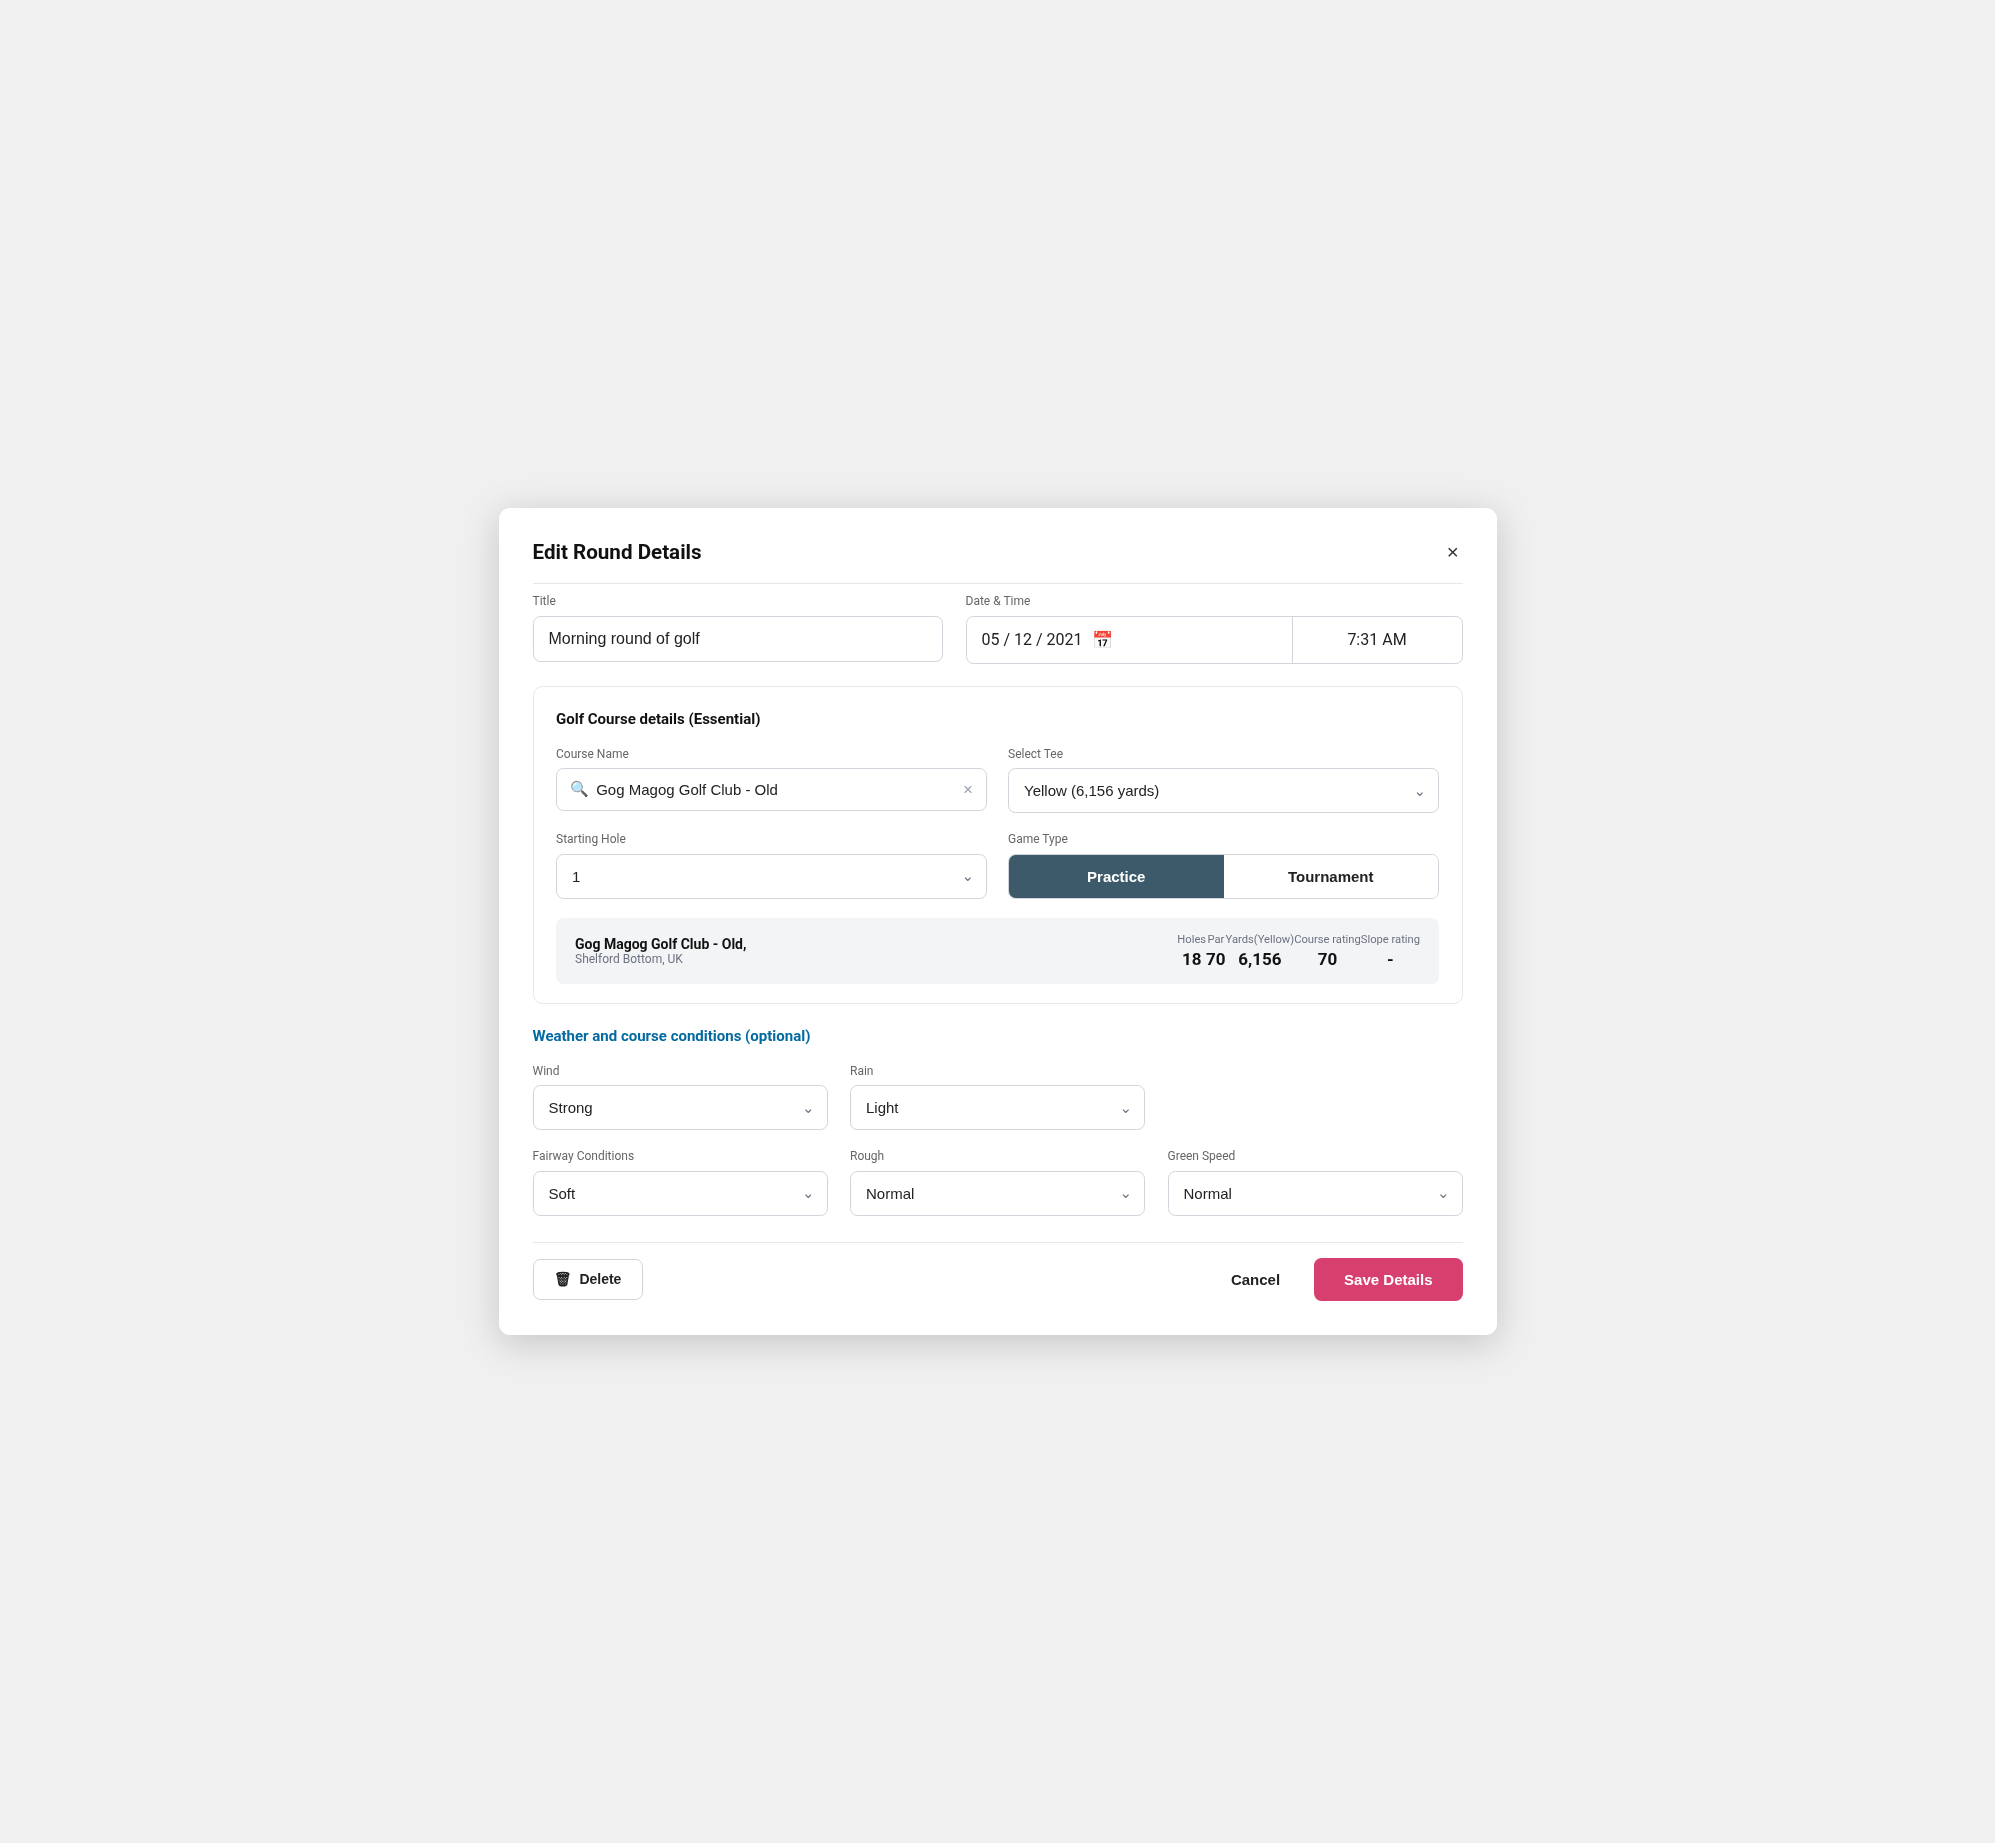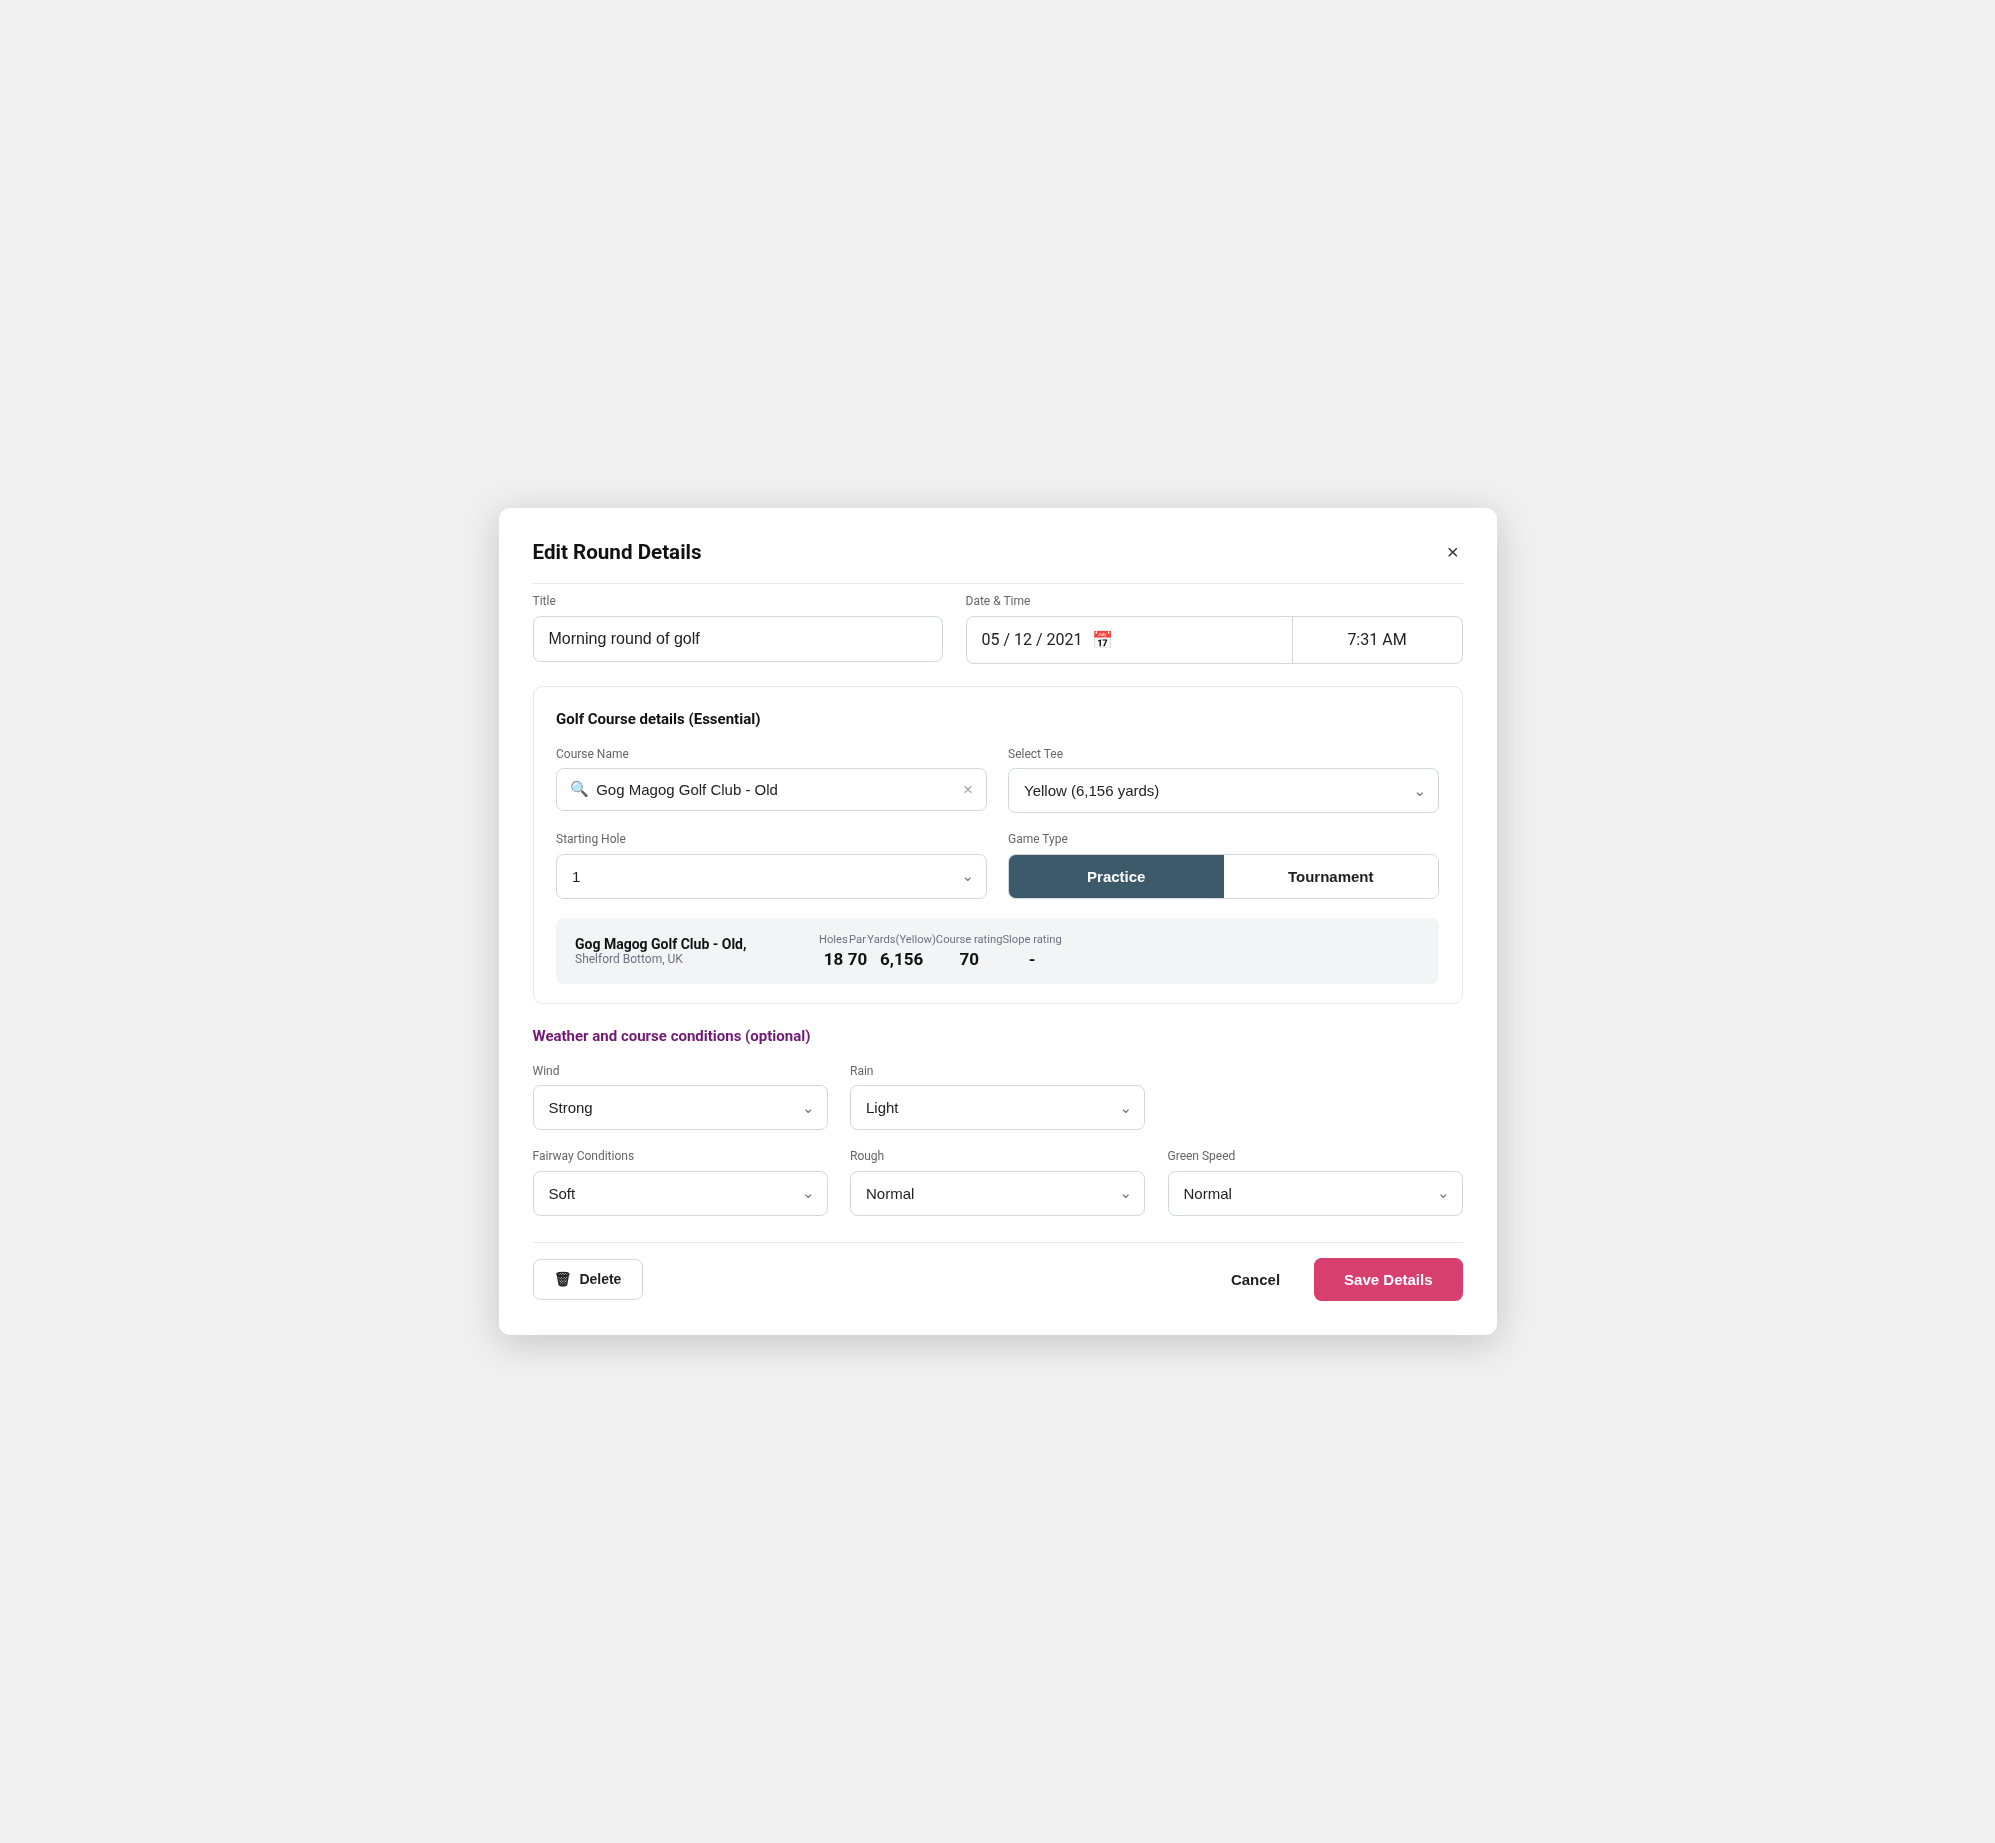--- a/index.html
+++ b/index.html
@@ -211,40 +211,40 @@
       color: #111;
     }
     .course-name-sub {
       font-size: 12px;
       color: #6b7280;
     }
     .course-stats {
       display: flex;
       gap: 0;
       flex: 1;
-      justify-content: flex-start;
+      justify-content: flex-end;
     }
     .stat-block {
       text-align: center;
     }
     .stat-label {
       font-size: 11.2px;
       color: #6b7280;
       display: block;
       margin-bottom: 3.7px;
     }
     .stat-value {
       font-size: 17px;
       font-weight: 700;
       color: #111;
     }
     .weather-section-title {
       font-size: 15px;
       font-weight: 700;
-      color: #701a75;
+      color: #0369a1;
       margin-bottom: 19px;
     }
     .weather-row {
       display: flex;
       gap: 22.5px;
       margin-bottom: 19px;
       align-items: center;
     }
     .weather-col {
       flex: 1;

